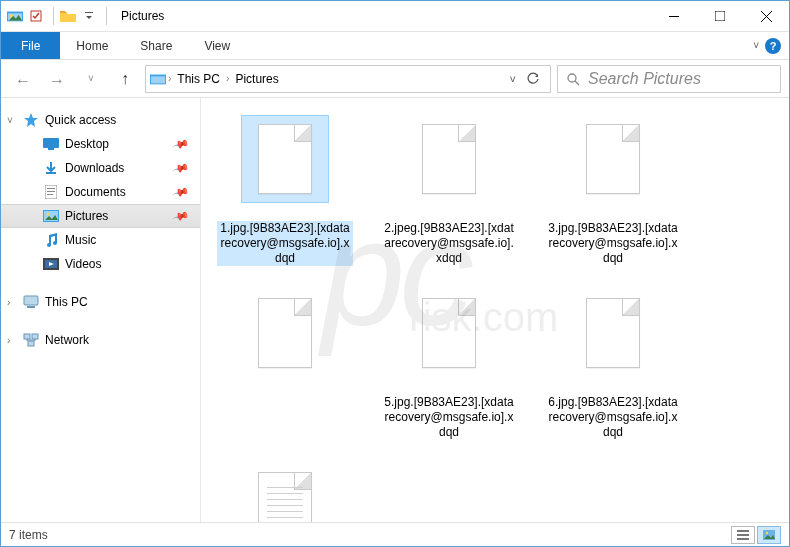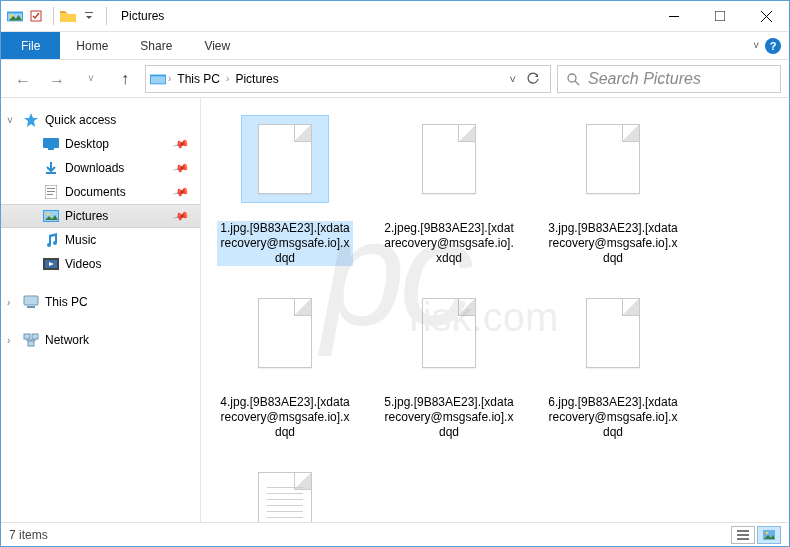--- a/index.html
+++ b/index.html
@@ -295,21 +295,20 @@
         <div class="file-item">
           <div class="thumb">
             <div class="page "></div>
           </div>
           <div class="fname">3.jpg.[9B83AE23].[xdatarecovery@msgsafe.io].xdqd</div>
         </div>
         <div class="file-item">
           <div class="thumb">
             <div class="page "></div>
           </div>
-          <div class="fname">4.jpg.[9B83AE23].[xdatarecovery@msgsafe.io].xdqd</div>
         </div>
         <div class="file-item">
           <div class="thumb">
             <div class="page "></div>
           </div>
           <div class="fname">5.jpg.[9B83AE23].[xdatarecovery@msgsafe.io].xdqd</div>
         </div>
         <div class="file-item">
           <div class="thumb">
             <div class="page "></div>

